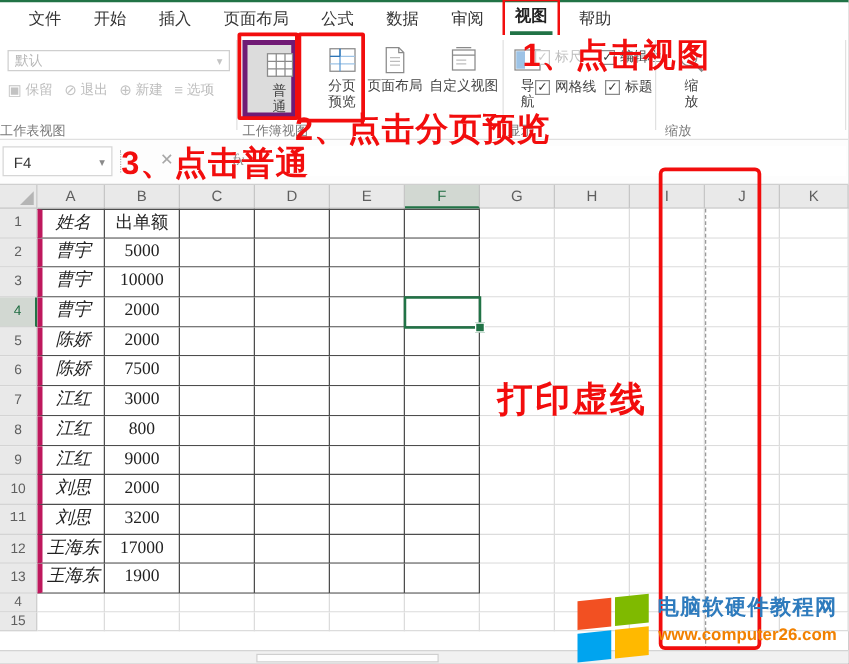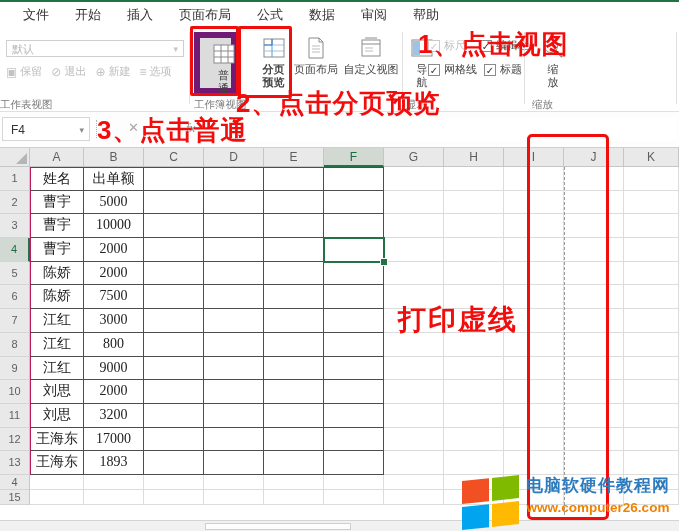--- a/index.html
+++ b/index.html
@@ -11,21 +11,21 @@
   
   #tabbar{left:0;top:2px;width:679px;height:26px;display:flex;align-items:center;padding-left:10px;box-sizing:border-box;background:#fff;}
   .tab{font-size:13px;color:#333;padding:4px 13px;white-space:nowrap;cursor:default;}
   .tab-view-wrap{border:2px solid #f20d0d;padding:1px 4px;margin:0 2px;}
   .tab-view{font-size:13px;color:#222;font-weight:bold;padding:2px 4px 3px 4px;border-bottom:3px solid #217346;white-space:nowrap;}
   
   #ribbon{left:0;top:28px;width:679px;height:84px;background:#fff;border-bottom:1px solid #e0e0e0;box-sizing:border-box;}
   .vdiv{position:absolute;top:4px;width:1px;height:72px;background:#e1e1e1;}
   .grouplabel{position:absolute;font-size:10.5px;color:#7a7a7a;top:70px;}
   .bigbtn{position:absolute;top:4px;display:flex;flex-direction:column;align-items:center;justify-content:flex-start;gap:3px;padding-top:4px;box-sizing:border-box;height:62px;font-size:11px;color:#444;line-height:13px;text-align:center;}
-  .bigbtn.pressed{background:#dcdcdc;border:6px solid #701a75;padding-left:16px;}
+  .bigbtn.pressed{background:#dcdcdc;border:4px solid #701a75;padding-left:16px;}
   .icon24{width:24px;height:24px;flex:none;}
   
   #defaultDrop{left:6px;top:12px;width:178px;height:17px;border:1px solid #cfcfcf;background:#fff;font-size:11px;color:#b8b8b8;line-height:17px;padding:0 5px;box-sizing:border-box;}
   #defaultDrop .caret{float:right;color:#c4c4c4;font-size:9px;}
   #svbtns{left:6px;top:36px;display:flex;gap:9px;}
   .smbtn{display:flex;align-items:center;gap:3px;font-size:11px;color:#bdbdbd;}
   .smicon{color:#c3c3c3;font-size:12px;line-height:12px;}
   
   .cbrow{position:absolute;display:flex;align-items:center;gap:4px;font-size:11px;color:#444;}
   .cbox{width:12px;height:12px;border:1px solid #8a8a8a;background:#fff;font-size:10px;line-height:11px;text-align:center;color:#333;box-sizing:border-box;}
@@ -43,21 +43,21 @@
   .grow{display:flex;}
   .hcell{background:#e9e9e9;border-right:1px solid #c6c6c6;border-bottom:1px solid #c6c6c6;box-sizing:border-box;font-size:12px;color:#5f5f5f;text-align:center;height:19px;line-height:18px;flex:none;}
   .hcell.selcol{background:#d2d8d2;border-bottom:2px solid #217346;color:#1d6b40;}
   #corner{position:relative;}
   #corner .tri{position:absolute;right:2px;bottom:2px;width:0;height:0;border-left:11px solid transparent;border-bottom:11px solid #b5b5b5;}
   .rhdr{background:#e9e9e9;border-right:1px solid #c6c6c6;border-bottom:1px solid #d4d4d4;box-sizing:border-box;font-size:11px;color:#5f5f5f;text-align:center;flex:none;width:30px;}
   .rhdr.selrow{background:#d2d8d2;border-right:2px solid #217346;color:#1d6b40;}
   .c{box-sizing:border-box;border-right:1px solid #dcdcdc;border-bottom:1px solid #dcdcdc;flex:none;background:#fff;
      font-family:"Liberation Serif","DejaVu Serif",serif;font-size:14px;color:#222;text-align:center;overflow:hidden;white-space:nowrap;}
   .c.tb{border-right:1px solid #4d4d4d;border-bottom:1px solid #4d4d4d;}
-  .c.tb.fc{border-left:1px solid #be185d;}
+  .c.tb.fc{border-left:4px solid #be185d;font-style:italic;}
   .c.tb.fr{border-top:1px solid #4d4d4d;}
   #selout{left:323px;top:237px;width:62px;height:26px;border:2px solid #217346;background:transparent;box-sizing:border-box;z-index:20;}
   #selhandle{left:380px;top:258px;width:6px;height:6px;background:#217346;border:1px solid #fff;box-sizing:content-box;z-index:21;}
   #dashline{left:564px;top:167px;height:353px;width:0;border-left:1px dashed #9a9a9a;z-index:5;}
   
   #botbar{left:0;top:520px;width:679px;height:11px;background:#f1f1f1;border-top:1px solid #d4d4d4;box-sizing:border-box;}
   #botthumb{position:absolute;left:205px;top:2px;width:146px;height:7px;background:#fdfdfd;border:1px solid #cfcfcf;box-sizing:border-box;}
   
   .redbox{border:3px solid #f20d0d;box-sizing:border-box;z-index:40;border-radius:2px;}
   .redtext{color:#f20d0d;font-weight:700;white-space:nowrap;z-index:45;letter-spacing:1px;}
@@ -85,20 +85,23 @@
   <div class="abs" id="topstrip"></div>
 
   <div class="abs" id="tabbar">
     <div class="tab">文件</div>
     <div class="tab">开始</div>
     <div class="tab">插入</div>
     <div class="tab">页面布局</div>
     <div class="tab">公式</div>
     <div class="tab">数据</div>
     <div class="tab">审阅</div>
+    <div class="tab-view-wrap">
+      <div class="tab-view">视图</div>
+    </div>
     <div class="tab">帮助</div>
   </div>
 
   <div class="abs" id="ribbon">
 
     <div class="abs" id="defaultDrop">
       <span>默认</span>
       <span class="caret">▾</span>
     </div>
     <div class="abs" id="svbtns">
@@ -124,21 +127,21 @@
 
     <div class="bigbtn pressed" style="left:194px;width:43px;">
       <span class="icon24">
         <svg width="24" height="24" viewBox="0 0 24 24">
             <rect x="2" y="3" width="20" height="18" fill="#fff" stroke="#8a8a8a"></rect>
             <path d="M2 9h20M2 15h20M9 3v18M16 3v18" stroke="#8a8a8a" fill="none"></path>
           </svg>
       </span>
       <span>普通</span>
     </div>
-    <div class="bigbtn" style="left:241px;width:65px;font-weight:bold;">
+    <div class="bigbtn" style="left:241px;width:65px;">
       <span class="icon24">
         <svg width="24" height="24" viewBox="0 0 24 24">
             <rect x="2" y="3" width="20" height="18" fill="#fff" stroke="#8a8a8a"></rect>
             <path d="M2 9h20M2 15h20" stroke="#9dc3e6" fill="none"></path>
             <path d="M10 3v18" stroke="#5b9bd5" fill="none"></path>
             <path d="M2 9h8M10 3v6" stroke="#2e75b6" fill="none"></path>
           </svg>
       </span>
       <span><span>分页</span><br><span>预览</span></span>
     </div>
@@ -369,21 +372,21 @@
         <div class="c tb" style="width: 60px; line-height: 22.7px;"></div>
         <div class="c tb" style="width: 60px; line-height: 22.7px;"></div>
         <div class="c tb" style="width: 60px; line-height: 22.7px;"></div>
         <div class="c" style="width: 60px; line-height: 22.7px;"></div>
         <div class="c" style="width: 60px; line-height: 22.7px;"></div>
         <div class="c" style="width: 60px; line-height: 22.7px;"></div>
         <div class="c" style="width: 60px; line-height: 22.7px;"></div>
         <div class="c" style="width: 55px; line-height: 22.7px;"></div>
       </div>
       <div class="grow" style="height: 23.7px;">
-        <div class="rhdr" style="line-height: 23.7px;">11</div>
+        <div class="rhdr" style="line-height: 23.7px; font-family: Liberation Mono, monospace;">11</div>
         <div class="c tb fc" style="width: 54px; line-height: 22.7px;">刘思</div>
         <div class="c tb" style="width: 60px; line-height: 22.7px;">3200</div>
         <div class="c tb" style="width: 60px; line-height: 22.7px;"></div>
         <div class="c tb" style="width: 60px; line-height: 22.7px;"></div>
         <div class="c tb" style="width: 60px; line-height: 22.7px;"></div>
         <div class="c tb" style="width: 60px; line-height: 22.7px;"></div>
         <div class="c" style="width: 60px; line-height: 22.7px;"></div>
         <div class="c" style="width: 60px; line-height: 22.7px;"></div>
         <div class="c" style="width: 60px; line-height: 22.7px;"></div>
         <div class="c" style="width: 60px; line-height: 22.7px;"></div>
@@ -399,21 +402,21 @@
         <div class="c tb" style="width: 60px; line-height: 22.7px;"></div>
         <div class="c" style="width: 60px; line-height: 22.7px;"></div>
         <div class="c" style="width: 60px; line-height: 22.7px;"></div>
         <div class="c" style="width: 60px; line-height: 22.7px;"></div>
         <div class="c" style="width: 60px; line-height: 22.7px;"></div>
         <div class="c" style="width: 55px; line-height: 22.7px;"></div>
       </div>
       <div class="grow" style="height: 23.7px;">
         <div class="rhdr" style="line-height: 23.7px;">13</div>
         <div class="c tb fc" style="width: 54px; line-height: 22.7px;">王海东</div>
-        <div class="c tb" style="width: 60px; line-height: 22.7px;">1893</div>
+        <div class="c tb" style="width: 60px; line-height: 22.7px;">1900</div>
         <div class="c tb" style="width: 60px; line-height: 22.7px;"></div>
         <div class="c tb" style="width: 60px; line-height: 22.7px;"></div>
         <div class="c tb" style="width: 60px; line-height: 22.7px;"></div>
         <div class="c tb" style="width: 60px; line-height: 22.7px;"></div>
         <div class="c" style="width: 60px; line-height: 22.7px;"></div>
         <div class="c" style="width: 60px; line-height: 22.7px;"></div>
         <div class="c" style="width: 60px; line-height: 22.7px;"></div>
         <div class="c" style="width: 60px; line-height: 22.7px;"></div>
         <div class="c" style="width: 55px; line-height: 22.7px;"></div>
       </div>

